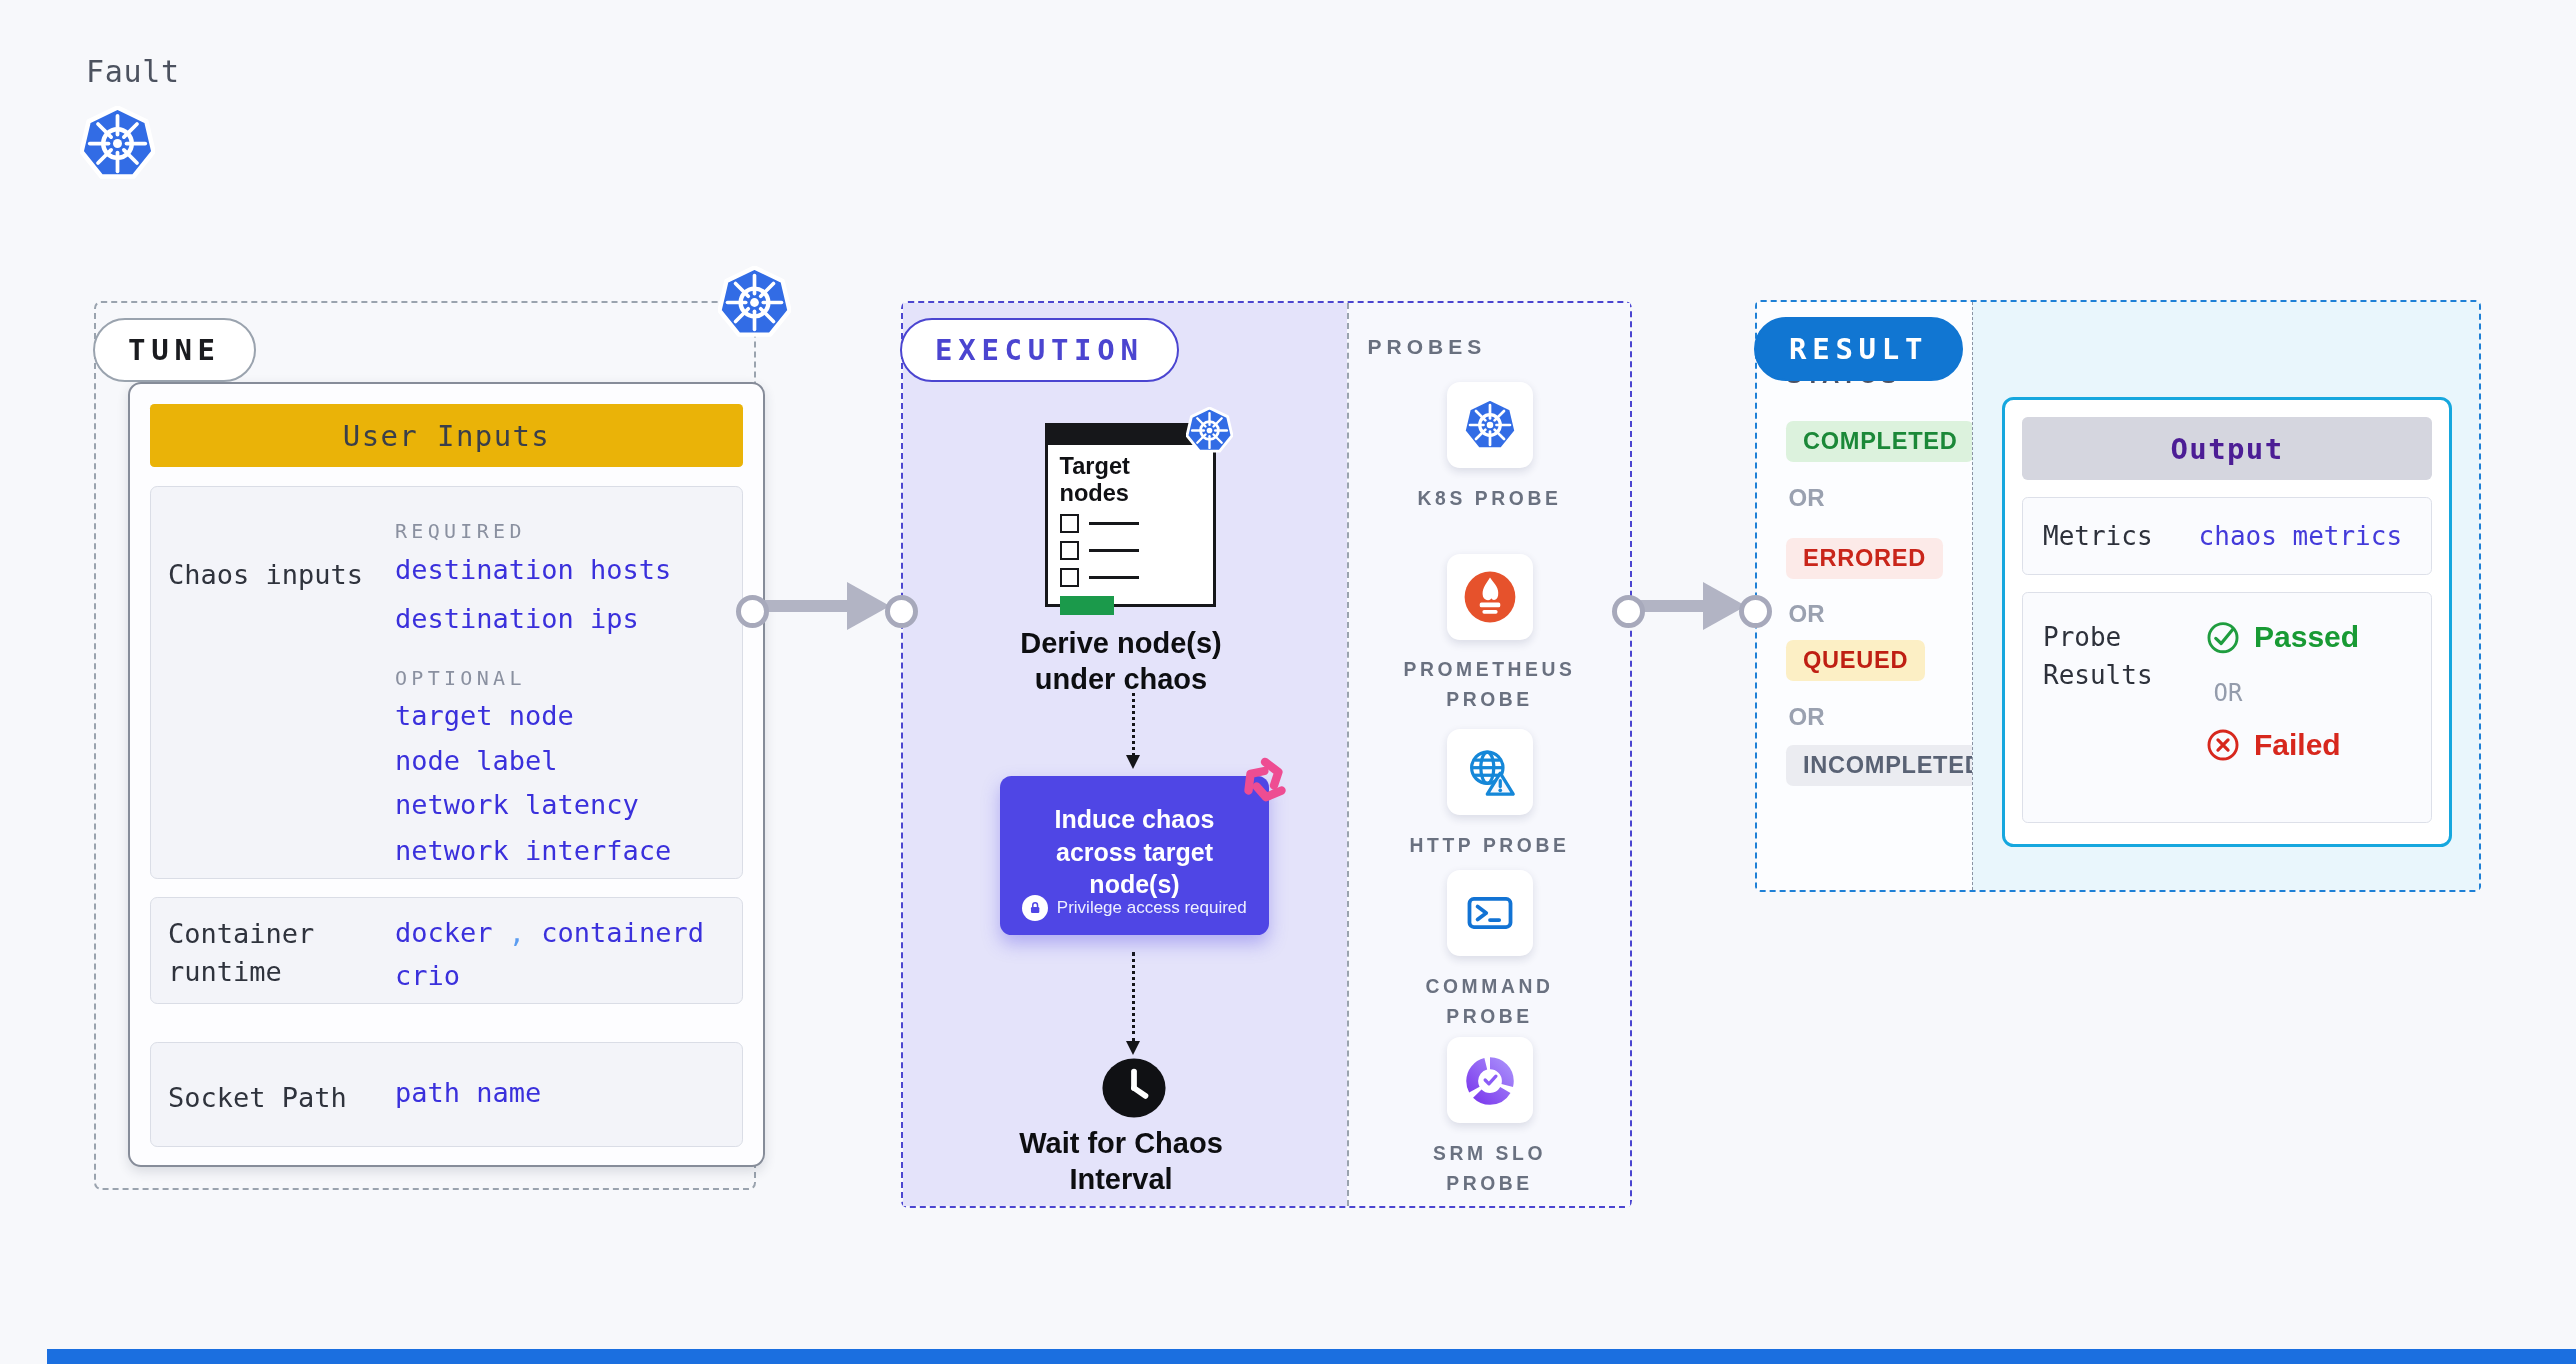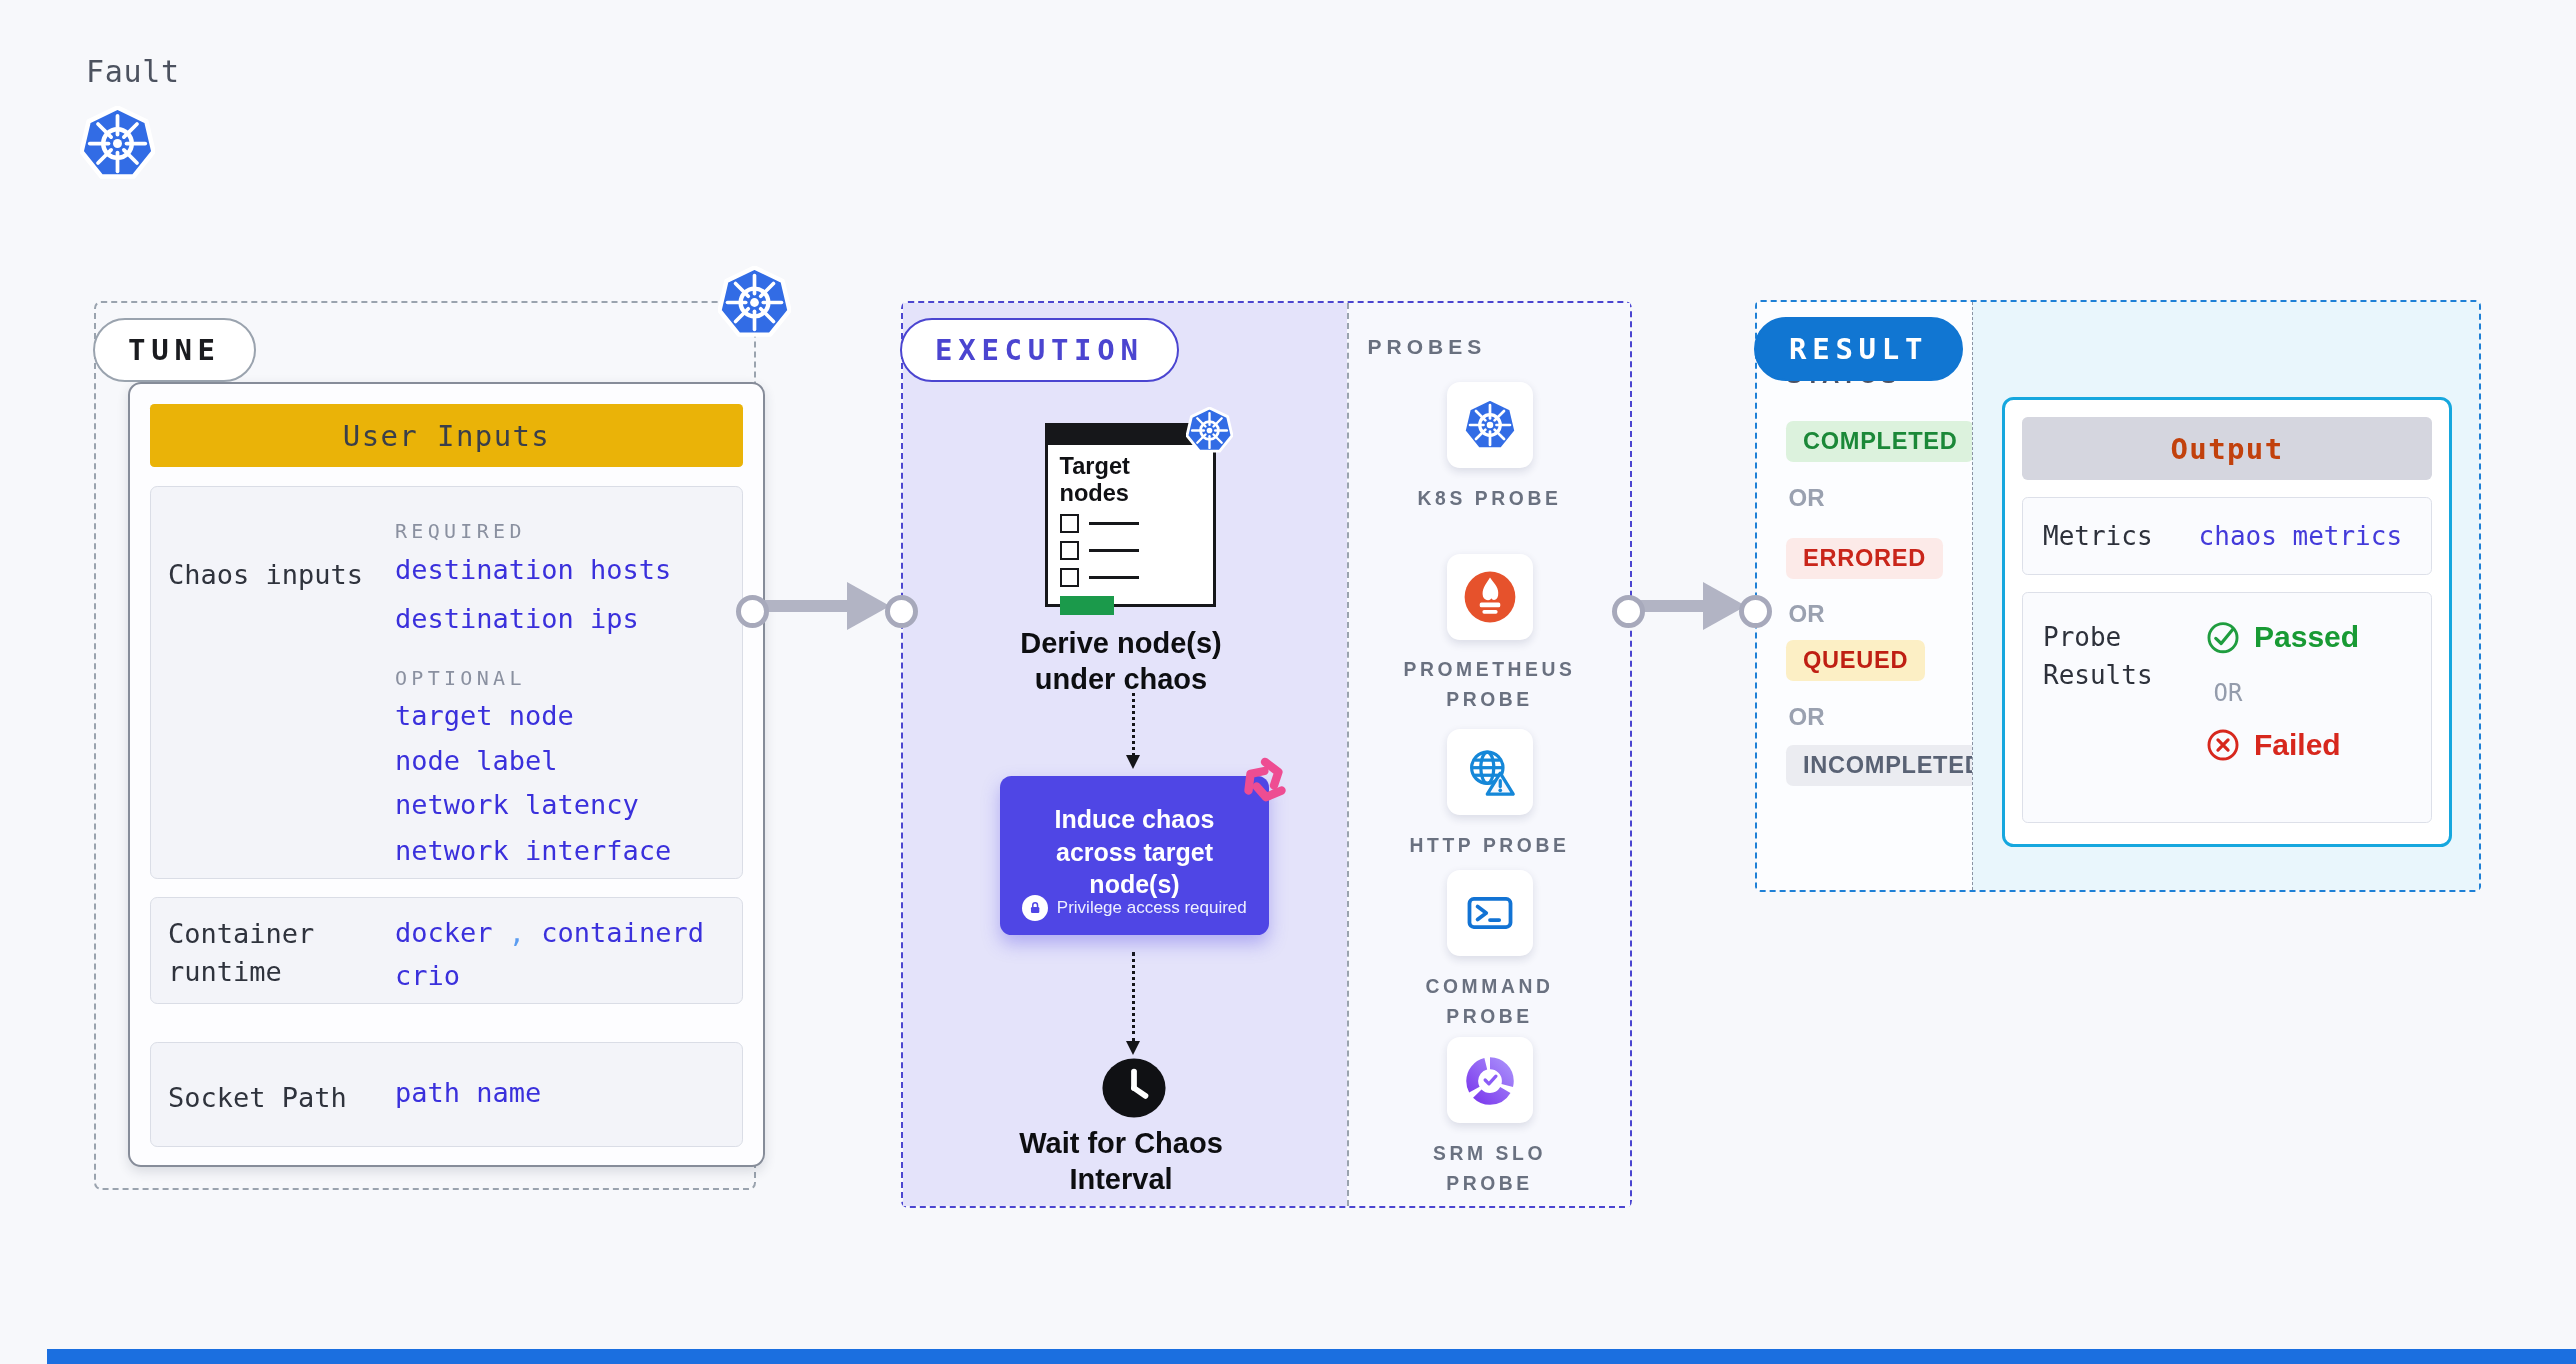--- a/index.html
+++ b/index.html
@@ -82,21 +82,21 @@
   .badge{position:absolute;left:29px;display:inline-block;padding:7.2px 17px;border-radius:7.2px;
          font-family:"Liberation Sans",sans-serif;font-weight:800;font-size:23.6px;letter-spacing:0.7px;white-space:nowrap;}
   .b-completed{top:119px;background:#dcf2dd;color:#1b8838;}
   .b-errored{top:236px;background:#fceae8;color:#c9251a;}
   .b-queued{top:338px;background:#fcefc5;color:#bf1f13;}
   .b-incompleted{top:443px;background:#ebecf1;color:#596274;}
   .or-lbl{position:absolute;left:31.5px;font-family:"Liberation Sans",sans-serif;font-weight:700;font-size:24px;color:#9aa1b0;}
   .or1{top:182px;} .or2{top:298px;} .or3{top:401px;}
   .output-card{position:absolute;left:29px;top:95px;width:450px;height:450px;background:#fff;border:3.6px solid #16a7de;
                border-radius:11.5px;padding:17px;box-sizing:border-box;}
-  .output-title{height:63px;background:#d5d6df;border-radius:5.7px;font-size:29px;font-weight:700;color:#c2410c;
+  .output-title{height:63px;background:#d5d6df;border-radius:5.7px;font-size:29px;font-weight:700;color:#4c1d95;
                 display:flex;align-items:center;justify-content:center;letter-spacing:1.4px;}
   .output-row{background:#fafbfe;border:1.4px solid #dde0e9;border-radius:5.7px;margin-top:17px;}
   .metrics-row{height:76px;display:flex;align-items:center;}
   .metrics-row .lbl{margin-left:20px;font-size:26px;color:#2d313b;}
   .metrics-row .val{margin-left:46px;font-size:26px;color:#443bda;}
   .probe-row{height:229px;display:flex;}
   .probe-row .lbl{margin:26px 0 0 20px;font-size:26px;color:#2d313b;line-height:1.45;width:136px;}
   .pr-results{margin:26px 0 0 26px;}
   .pr-line{display:flex;align-items:center;gap:13px;}
   .pr-line svg{width:36px;height:36px;}

